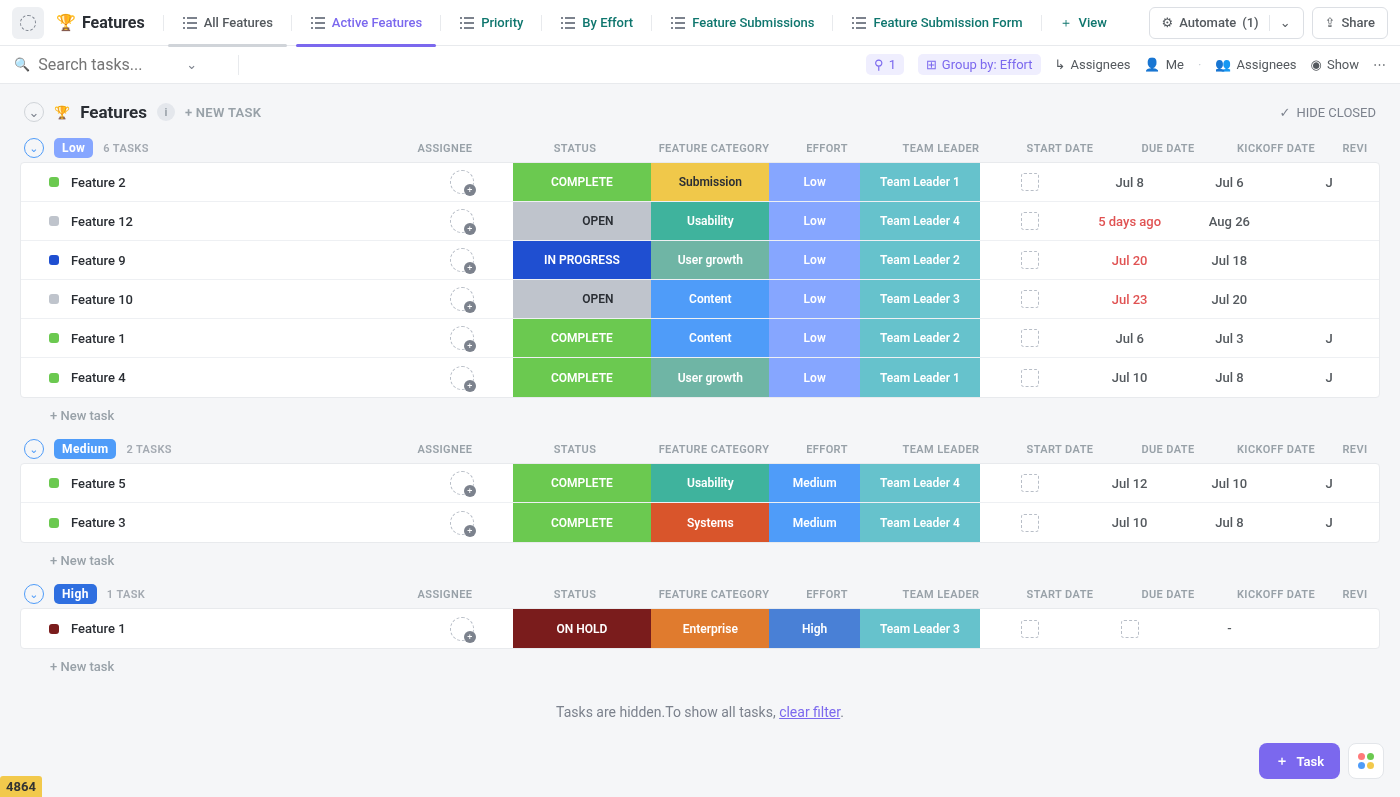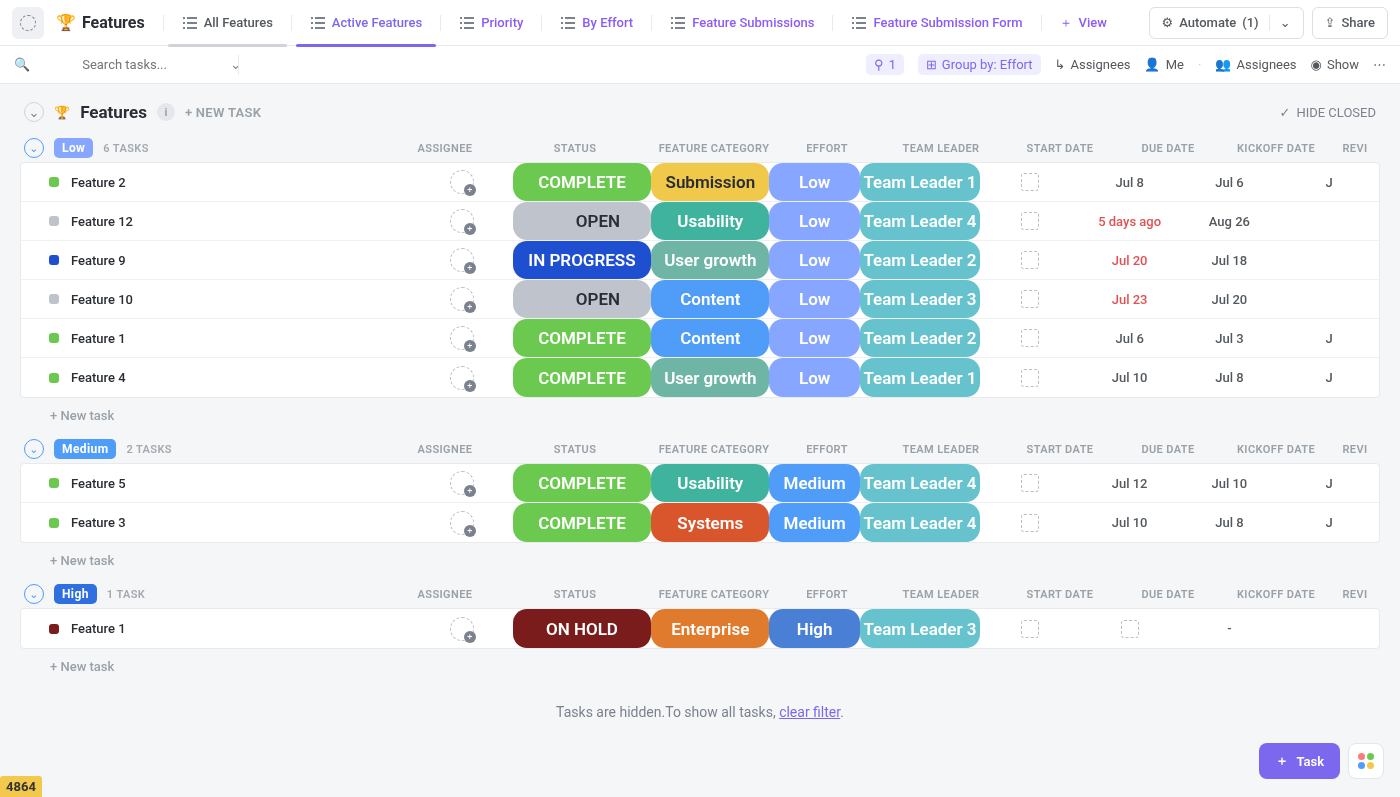--- a/index.html
+++ b/index.html
@@ -2,36 +2,36 @@
 <html><head>
 <meta charset="utf-8">
 <style>
 * { box-sizing: border-box; margin: 0; padding: 0; font-family: -apple-system, BlinkMacSystemFont, "Segoe UI", Roboto, sans-serif; }
 body { background:#f5f6f8; color:#2a2e34; font-size:13px; overflow:hidden; width:1400px; height:797px; position:relative; }
 
 
 .topbar { display:flex; align-items:center; height:46px; background:#fff; border-bottom:1px solid #e8eaed; padding:0 12px; gap:4px; }
 .hamburger-btn { width:32px; height:32px; border-radius:6px; background:#eef0f3; display:flex; align-items:center; justify-content:center; cursor:pointer; }
 .dashed-circle { width:16px; height:16px; border:1.5px dashed #7c828d; border-radius:50%; }
-.tab { display:flex; align-items:center; gap:6px; padding:0 14px; height:46px; cursor:pointer; color:#8b5cf6; font-weight:500; position:relative; }
+.tab { display:flex; align-items:center; gap:6px; padding:0 14px; height:46px; cursor:pointer; color:#0f766e; font-weight:500; position:relative; }
 .tab.title-tab { padding-left:8px; font-weight:700; color:#2a2e34; font-size:16px; cursor:default; }
 .tab .tab-icon { width:16px; height:16px; display:flex; align-items:center; justify-content:center; color:#7c828d; }
 .tab.active-tab { color:#7b68ee; }
 .tab.active-tab::after { content:""; position:absolute; left:0; right:0; bottom:-1px; height:3px; background:#7b68ee; border-radius:2px; }
 .tab.recent-tab { color:#54595e; }
 .tab.recent-tab::after { content:""; position:absolute; left:0; right:0; bottom:-1px; height:3px; background:#d0d4d9; border-radius:2px; }
 .tab-sep { width:1px; height:16px; background:#e8eaed; }
 .spacer { flex:1; }
 .right-controls { display:flex; align-items:center; gap:8px; }
 .btn { display:flex; align-items:center; gap:6px; border:1px solid #dcdfe4; background:#fff; border-radius:6px; height:32px; padding:0 12px; color:#54595e; font-weight:500; cursor:pointer; }
 
 
 .toolbar2 { display:flex; align-items:center; height:38px; background:#fff; border-bottom:1px solid #e8eaed; padding:0 14px; gap:14px; color:#7c828d; }
 .search-wrap { display:flex; align-items:center; gap:8px; width:210px; }
-.search-wrap input { border:none; outline:none; font-size:13px; color:#ef4444; width:140px;margin-left:44px; }
+.search-wrap input { border:none; outline:none; font-size:16px; color:#ef4444; width:140px; }
 .chev-down-mini { color:#7c828d; }
 .toolbar2 .sep { width:1px; height:20px; background:#e8eaed; }
 .tool-chips { display:flex; align-items:center; gap:14px; margin-left:auto; }
 .chip { display:flex; align-items:center; gap:5px; cursor:pointer; color:#54595e; }
 .chip.purple { background:#efeefe; color:#7b68ee; border-radius:5px; padding:3px 8px; }
 
 
 .scroll-area { height:calc(797px - 46px - 38px); overflow:hidden; padding:10px 10px 80px 10px; }
 .list-head { display:flex; align-items:center; gap:10px; padding:8px 14px; color:#54595e; }
 .list-head .chev-circle { width:20px; height:20px; border:1px solid #d0d4d9; border-radius:50%; display:flex; align-items:center; justify-content:center; color:#7c828d; }
@@ -58,21 +58,21 @@
 .row { display:flex; align-items:stretch; height:39px; border-bottom:1px solid #eef0f3; }
 .row:last-child { border-bottom:none; }
 .row-left { display:flex; align-items:center; gap:12px; width:420px; padding-left:28px; }
 .sq-dot { width:10px; height:10px; border-radius:3px; }
 .task-name { font-weight:500; color:#2a2e34; cursor:pointer; }
 .cell { display:flex; align-items:center; justify-content:center; height:100%; }
 .assignee-cell { width:110px; }
 .avatar-empty { width:24px; height:24px; border-radius:50%; border:1.5px dashed #b8bec7; position:relative; cursor:pointer; }
 .avatar-empty::after { content:"+"; position:absolute; right:-3px; bottom:-3px; width:12px; height:12px; border-radius:50%; background:#7c828d; color:#fff; font-size:9px; display:flex; align-items:center; justify-content:center; }
 
-.pill { height:100%; width:100%; display:flex; align-items:center; justify-content:center; color:#fff; font-weight:600; font-size:17px;border-radius:14px; }
+.pill { height:100%; width:100%; display:flex; align-items:center; justify-content:center; color:#fff; font-weight:600; font-size:12px; }
 .status-complete{background:#6bc950;} .status-open{background:#bfc4cc;color:#2a2e34;padding-left:32px;} .status-progress{background:#1f4fd1;} .status-hold{background:#7a1c1c;}
 .cat-engagement{background:#f0c84a;color:#2a2e34;} .cat-usability{background:#3fb39d;} .cat-usergrowth{background:#6fb5a5;} .cat-content{background:#4f9cf9;} .cat-systems{background:#d9552b;} .cat-enterprise{background:#e07b2e;}
 .eff-low{background:#86a6ff;} .eff-medium{background:#4f9cf9;} .eff-high{background:#4980d6;}
 .leader-cell{background:#66c2cc;}
 
 .date-cell { width:108px; color:#54595e; font-weight:500; position:relative; }
 .date-cell .cal-empty { width:18px; height:18px; border:1.5px dashed #b8bec7; border-radius:3px; position:relative; cursor:pointer;}
 .date-cell.red { color:#e05252; }
 
 .newtask-row { padding:10px 0 2px 30px; color:#98a1a8; font-weight:500; cursor:pointer; }

